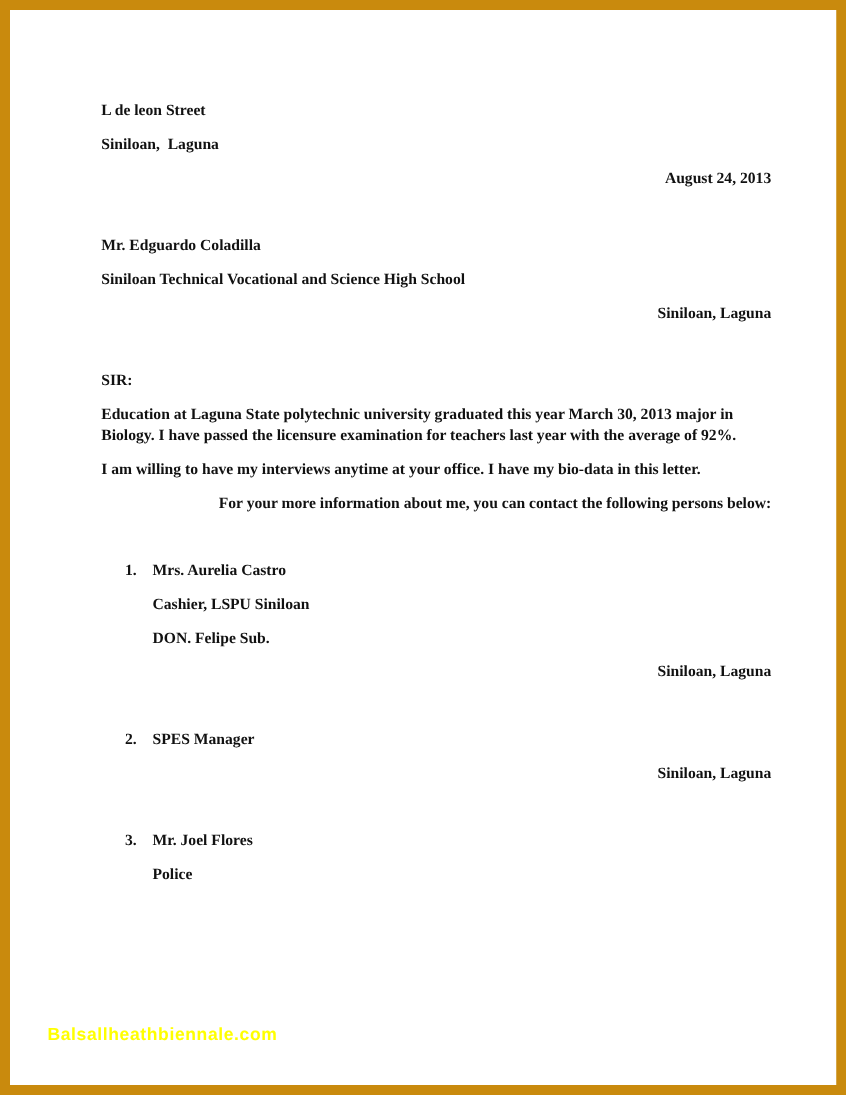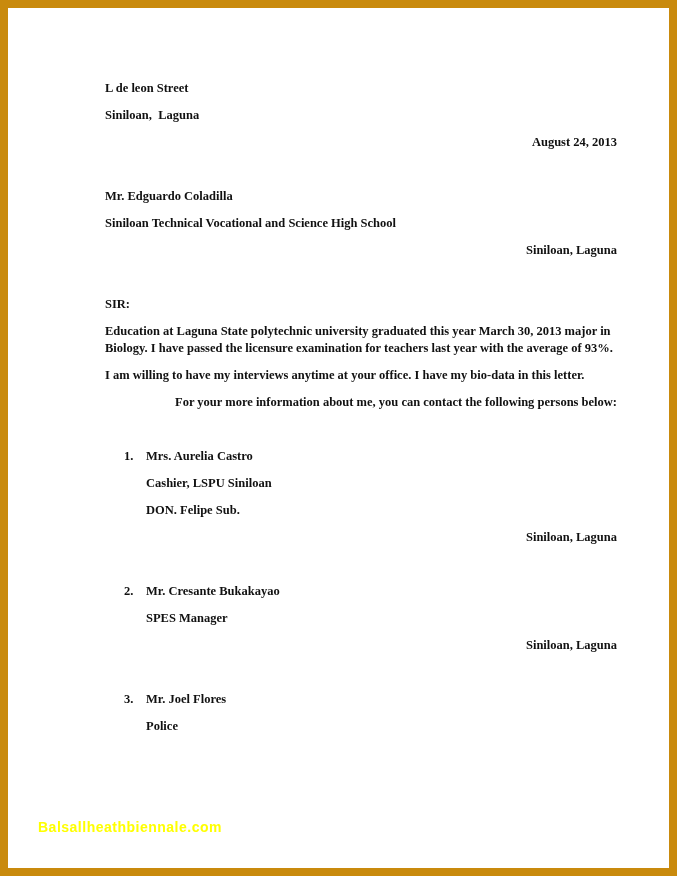--- a/index.html
+++ b/index.html
@@ -20,21 +20,20 @@
     border:8px solid var(--accent);
     pointer-events:none;
     box-sizing:border-box;
   }
   .content{
     position:absolute;
     left:81px;top:80px;right:60px;
     color:var(--ink);
     font-weight:bold;
     font-size:12.5px;
-    margin-left:24px;
   }
   .ln{
     line-height:16px;
     margin:0 0 11px 0;
     white-space:pre;
   }
   .gap{margin-bottom:38px;text-align:right;}
   .para{margin:0 0 10.5px 0;}
   .para .pline{line-height:16.5px;white-space:pre;}
   .para.gap{margin-bottom:38px;}
@@ -64,21 +63,21 @@
   <div class="ln gap">August 24, 2013</div>
 
   <div class="ln">Mr. Edguardo Coladilla</div>
   <div class="ln">Siniloan Technical Vocational and Science High School</div>
   <div class="ln gap">Siniloan, Laguna</div>
 
   <div class="ln">SIR:</div>
 
   <div class="para">
     <div class="pline">Education at Laguna State polytechnic university graduated this year March 30, 2013 major in</div>
-    <div class="pline">Biology. I have passed the licensure examination for teachers last year with the average of 93%.</div>
+    <div class="pline">Biology. I have passed the licensure examination for teachers last year with the average of 92%.</div>
   </div>
 
   <div class="para">
     <div class="pline">I am willing to have my interviews anytime at your office. I have my bio-data in this letter.</div>
   </div>
 
   <div class="para gap">
     <div class="pline">For your more information about me, you can contact the following persons below:</div>
   </div>
 
@@ -91,21 +90,20 @@
         <div class="ln">DON. Felipe Sub.</div>
         <div class="ln gap">Siniloan, Laguna</div>
       </div>
     </div>
   </div>
 
   <div class="ref">
     <div class="row">
       <div class="num ln">2.</div>
       <div class="lines">
-        <div class="ln">Mr. Cresante Bukakayao</div>
         <div class="ln">SPES Manager</div>
         <div class="ln gap">Siniloan, Laguna</div>
       </div>
     </div>
   </div>
 
   <div class="ref">
     <div class="row">
       <div class="num ln">3.</div>
       <div class="lines">

